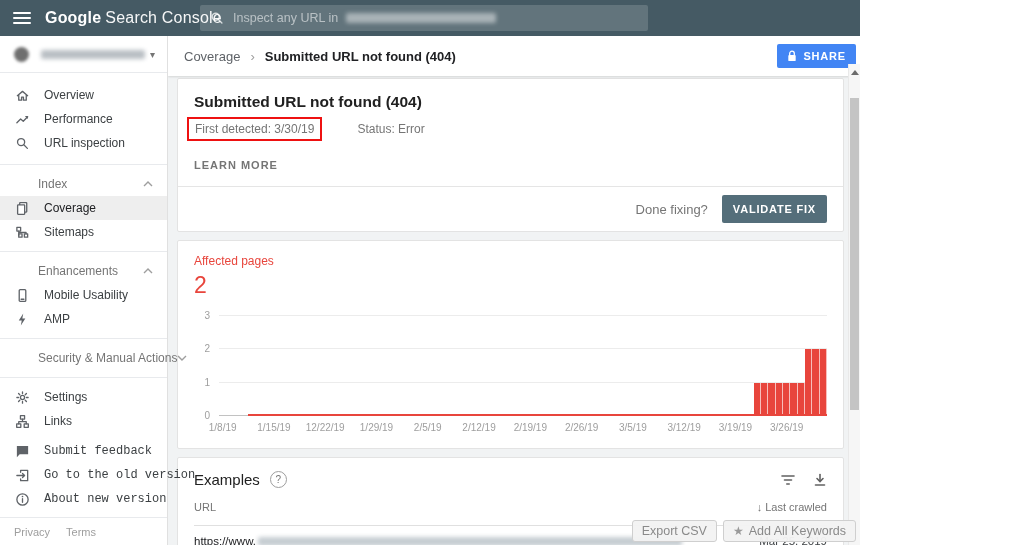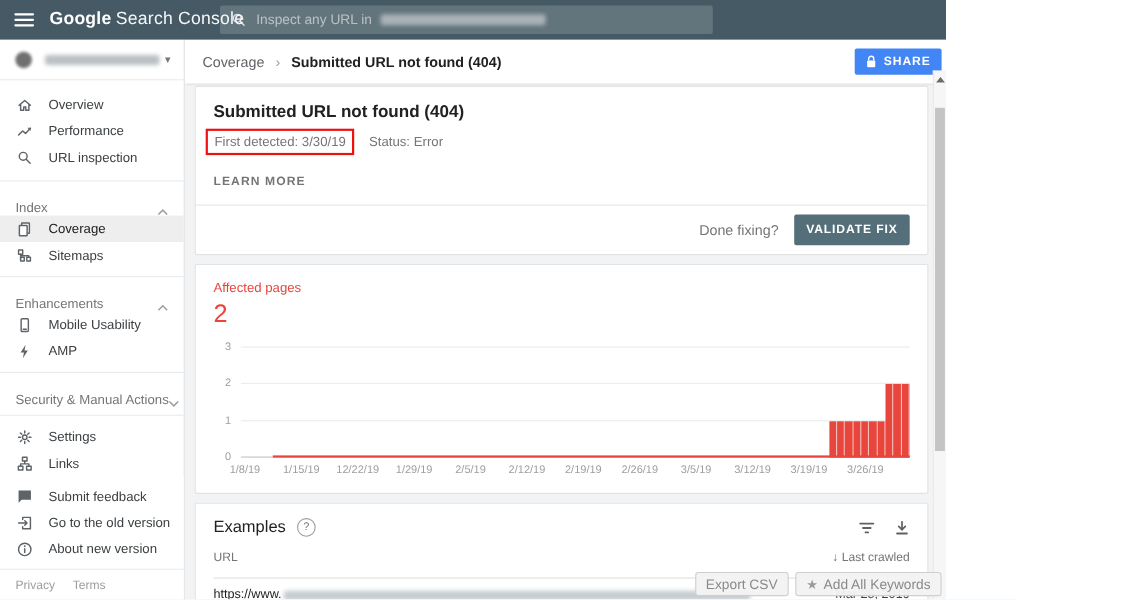--- a/index.html
+++ b/index.html
@@ -28,44 +28,44 @@
   .fav-redact{width:15px;height:15px;border-radius:50%;background:#6f6f6f;filter:blur(1.5px);flex:none;}
   .prop-redact{width:104px;height:9px;background:#b9bfc4;margin-left:12px;}
   .prop-caret{margin-left:auto;color:#757575;font-size:10px;}
   .s-group{padding:7px 0;border-bottom:1px solid #e8eaed;}
   .s-group.first{padding-top:10px;padding-bottom:9px;}
   .s-item{height:24px;display:flex;align-items:center;padding-left:14px;cursor:pointer;}
   .s-item.selected{background:#eeeeee;}
   .s-icon{width:16px;height:16px;flex:none;display:flex;align-items:center;justify-content:center;}
   .s-label{margin-left:14px;font-size:12px;color:#3c4043;white-space:nowrap;}
   .s-item.selected .s-label{color:#202124;}
-  .s-head{height:24px;display:flex;align-items:flex-end;padding:0 14px;cursor:pointer;}
+  .s-head{height:24px;display:flex;align-items:center;padding:0 14px;cursor:pointer;margin-left:24px;}
   .s-head-label{font-size:12px;color:#757575;white-space:nowrap;}
   .s-head .chev{margin-left:auto;display:flex;}
   .side-bottom{position:absolute;bottom:0;left:0;right:0;background:#fff;}
-  .side-bottom .meta{padding:6px 0;}
+  .side-bottom .meta{padding:6px 0;font-family:Liberation Mono, monospace;}
   .side-foot{border-top:1px solid #e8eaed;height:27px;display:flex;align-items:center;padding-left:14px;gap:16px;}
   .side-foot span{font-size:11px;color:#9e9e9e;cursor:pointer;}
   svg.sic{stroke:#5f6368;fill:none;stroke-width:1.4;stroke-linecap:round;stroke-linejoin:round;}
   svg.sic .fill{fill:#5f6368;stroke:none;}
 
   
   .main{position:absolute;top:36px;left:168px;right:0;bottom:0;overflow:hidden;background:#f1f3f4;}
   .crumbbar{height:40px;background:#fff;display:flex;align-items:center;padding-left:16px;box-shadow:0 1px 2px rgba(0,0,0,.12);position:relative;z-index:5;}
   .crumb-parent{font-size:13px;color:#5f6368;cursor:pointer;}
   .crumb-sep{font-size:13px;color:#9e9e9e;margin:0 10px;}
   .crumb-current{font-size:13px;color:#202124;font-weight:700;}
   .share-btn{margin-left:auto;margin-right:4px;height:24px;background:#4285f4;border:none;border-radius:2px;color:#fff;font-size:11px;font-weight:700;letter-spacing:.8px;display:flex;align-items:center;gap:6px;padding:0 10px;cursor:pointer;font-family:inherit;}
 
   .content{padding:2px 16px 0 9px;}
   .card{background:#fff;border:1px solid #e3e3e3;border-radius:2px;margin-bottom:8px;box-sizing:border-box;}
   .card-pad{padding:13px 16px 0 16px;}
 
   .detail-title{font-size:15.5px;font-weight:700;color:#212121;margin:1px 0 9px 0;}
-  .subtitle-row{font-size:12px;color:#757575;display:flex;align-items:center;}
+  .subtitle-row{font-size:12px;color:#757575;display:flex;align-items:center;gap:22px;}
   .annotated{border:2px solid #ee1111;padding:3px 6px;margin:-3px 0 -3px -7px;}
   .status-txt{margin-left:13px;}
   .learn-more{margin-top:21px;padding-bottom:15px;font-size:11px;letter-spacing:1px;color:#757575;font-weight:700;cursor:pointer;display:inline-block;}
   .card-footer{border-top:1px solid #e5e5e5;padding:8px 16px;display:flex;align-items:center;justify-content:flex-end;gap:14px;}
   .done-fixing{font-size:13px;color:#757575;}
   .validate-btn{background:#546e7a;color:#fff;border:none;border-radius:2px;font-size:11px;font-weight:700;letter-spacing:.8px;padding:8px 11px;cursor:pointer;font-family:inherit;}
 
   .metric-label{font-size:12px;color:#e8453c;}
   .metric-value{font-size:23px;color:#e8453c;margin-top:4px;}
   .chart{display:grid;grid-template-columns:18px 1fr;grid-template-rows:100px 18px;column-gap:7px;margin:17px 0 0 0;padding-bottom:14px;}

